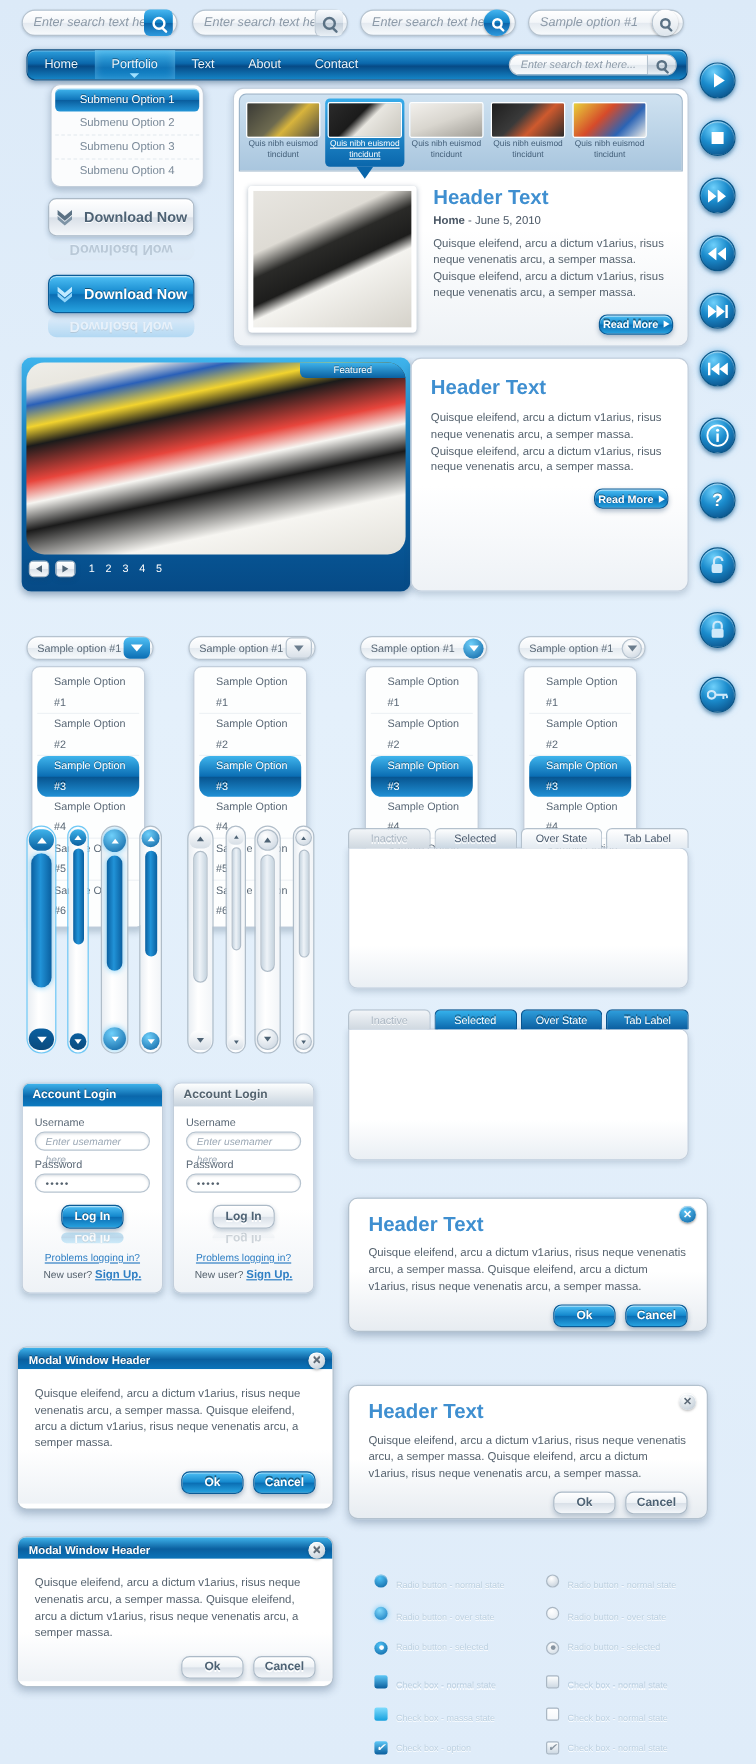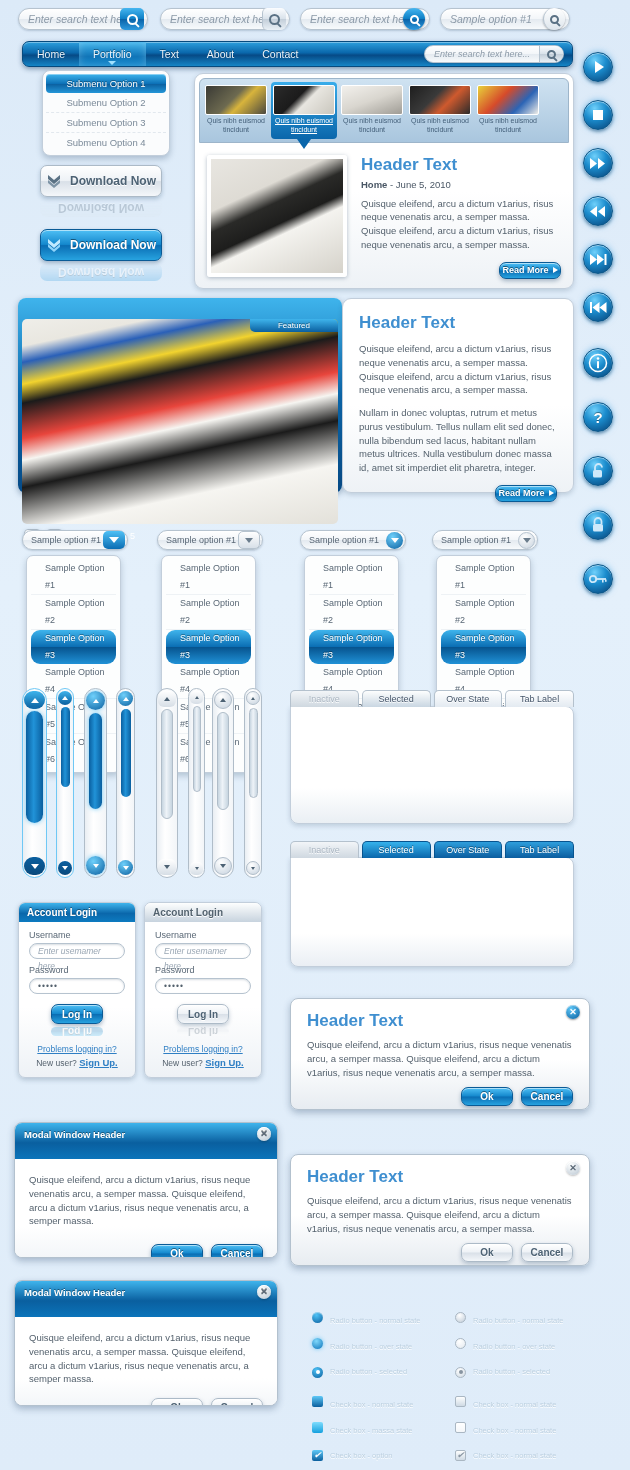--- a/index.html
+++ b/index.html
@@ -153,21 +153,21 @@
   .flabel { font-size:9px; color:#5a6876; margin:6px 0 3px; }
   .finput { height:16px; border-radius:999px; border:1px solid #b6c3cf; background:#fff;
      font-size:8.5px; font-style:italic; color:#9aa7b4; padding:0 8px; line-height:15px;
      box-shadow: inset 0 1px 2px rgba(100,120,140,.25); }
   .lnk { color:#2f7fc4; text-decoration:underline; font-size:8.5px; }
 
   
   .modalwin { border:1px solid #b3c1ce; border-radius:8px; overflow:hidden;
      box-shadow:0 3px 7px rgba(30,60,95,.3); background:#fff; }
   .modalhdr { display:flex; align-items:center; justify-content:space-between;
-     padding:4px 6px 18px 9px; font-size:9.5px; font-weight:bold; }
+     padding:4px 6px 0 9px; font-size:9.5px; font-weight:bold; }
   .modalhdr.blue { background:linear-gradient(180deg,#3fb4ec,#0a5f9f 55%,#0b74ba); color:#fff;
      text-shadow:0 -1px 0 rgba(0,0,0,.4); }
   .xbtn { width:14px; height:14px; border-radius:50%; display:flex; align-items:center;
      justify-content:center; font-size:9px; font-weight:bold; line-height:1; }
   .xbtn.blue { background:radial-gradient(circle at 35% 28%,#5cc6f7,#0a5f9f); color:#fff;
      box-shadow:0 1px 2px rgba(0,0,0,.4), inset 0 1px 0 rgba(255,255,255,.5); }
   .xbtn.grey { background:radial-gradient(circle at 35% 28%,#fdfefe,#b9c6d2); color:#5a6876;
      box-shadow:0 1px 2px rgba(0,0,0,.25), inset 0 1px 0 #fff; }
 
   
@@ -322,22 +322,22 @@
         <span>Read More</span>
         <span style="border-left:5px solid #fff;border-top:3.5px solid transparent;border-bottom:3.5px solid transparent;"></span>
       </div>
     </div>
   </div>
 </div>
 
 <div class="abs" style="left:18px;top:298px;width:324px;height:195px;border-radius:8px;
    background:linear-gradient(180deg,#3fb4ec,#0a67ab 50%,#064a86);padding:4px;
    box-shadow:0 2px 6px rgba(20,60,100,.4);">
-  <div style="position:relative;height:205px;border-radius:5px;overflow:hidden;
-     background:linear-gradient(168deg,#efeee9 0%,#e9e7e0 10%,#2a60b8 16%,#f2d32e 24%,#1b1b1b 31%,#e8453c 44%,#f6f5f1 52%,#1b1b1b 62%,#f6f5f1 78%,#e3e1da 100%);margin-top:17px;">
+  <div style="position:relative;height:160px;border-radius:15px;overflow:hidden;
+     background:linear-gradient(168deg,#efeee9 0%,#e9e7e0 10%,#2a60b8 16%,#f2d32e 24%,#1b1b1b 31%,#e8453c 44%,#f6f5f1 52%,#1b1b1b 62%,#f6f5f1 78%,#e3e1da 100%);">
     <div style="position:absolute;right:0;top:0;width:88px;text-align:center;font-size:8px;color:#fff;
        background:linear-gradient(180deg,#3fb4ec,#0a5f9f);border-radius:0 0 0 5px;line-height:13px;
        text-shadow:0 -1px 0 rgba(0,0,0,.4);">Featured</div>
   </div>
   <div style="display:flex;align-items:center;gap:5px;padding:5px 2px 0;">
     <span class="greybtn" style="width:17px;height:14px;border-radius:4px;">
       <span style="border-right:5px solid #4d6274;border-top:3.5px solid transparent;border-bottom:3.5px solid transparent;"></span>
     </span>
     <span class="greybtn" style="width:17px;height:14px;border-radius:4px;">
       <span style="border-left:5px solid #4d6274;border-top:3.5px solid transparent;border-bottom:3.5px solid transparent;"></span>
@@ -348,21 +348,20 @@
       <span>3</span>
       <span>4</span>
       <span>5</span>
     </span>
   </div>
 </div>
 
 <div class="abs panel" style="left:342px;top:298px;width:232px;height:195px;padding:14px 16px;">
   <div class="hdrtext">Header Text</div>
   <div class="body-copy" style="margin-top:9px;">Quisque eleifend, arcu a dictum v1arius, risus neque venenatis arcu, a semper massa. Quisque eleifend, arcu a dictum v1arius, risus neque venenatis arcu, a semper massa.</div>
-  <div class="body-copy" style="margin-top:9px;">Nullam in donec voluptas, rutrum et metus purus vestibulum. Tellus nullam elit sed donec, nulla bibendum sed lacus, habitant nullam metus ultrices. Nulla vestibulum donec massa id, amet sit imperdiet elit pharetra, integer.</div>
   <div class="bluebtn" style="width:62px;height:17px;font-size:9px;margin:10px 0 0 auto;gap:4px;">
     <span>Read More</span>
     <span style="border-left:5px solid #fff;border-top:3.5px solid transparent;border-bottom:3.5px solid transparent;"></span>
   </div>
 </div>
 
 <div class="abs" style="left:22px;top:530px;">
   <div class="pill ddhead" style="width:106px;">
     <span style="flex:1;padding-left:8px;font-size:9px;color:#5a6876;">Sample option #1</span>
     <span class="caretbox" style="background:linear-gradient(180deg,#4fc0f5,#0a6db3);color:#fff;">

